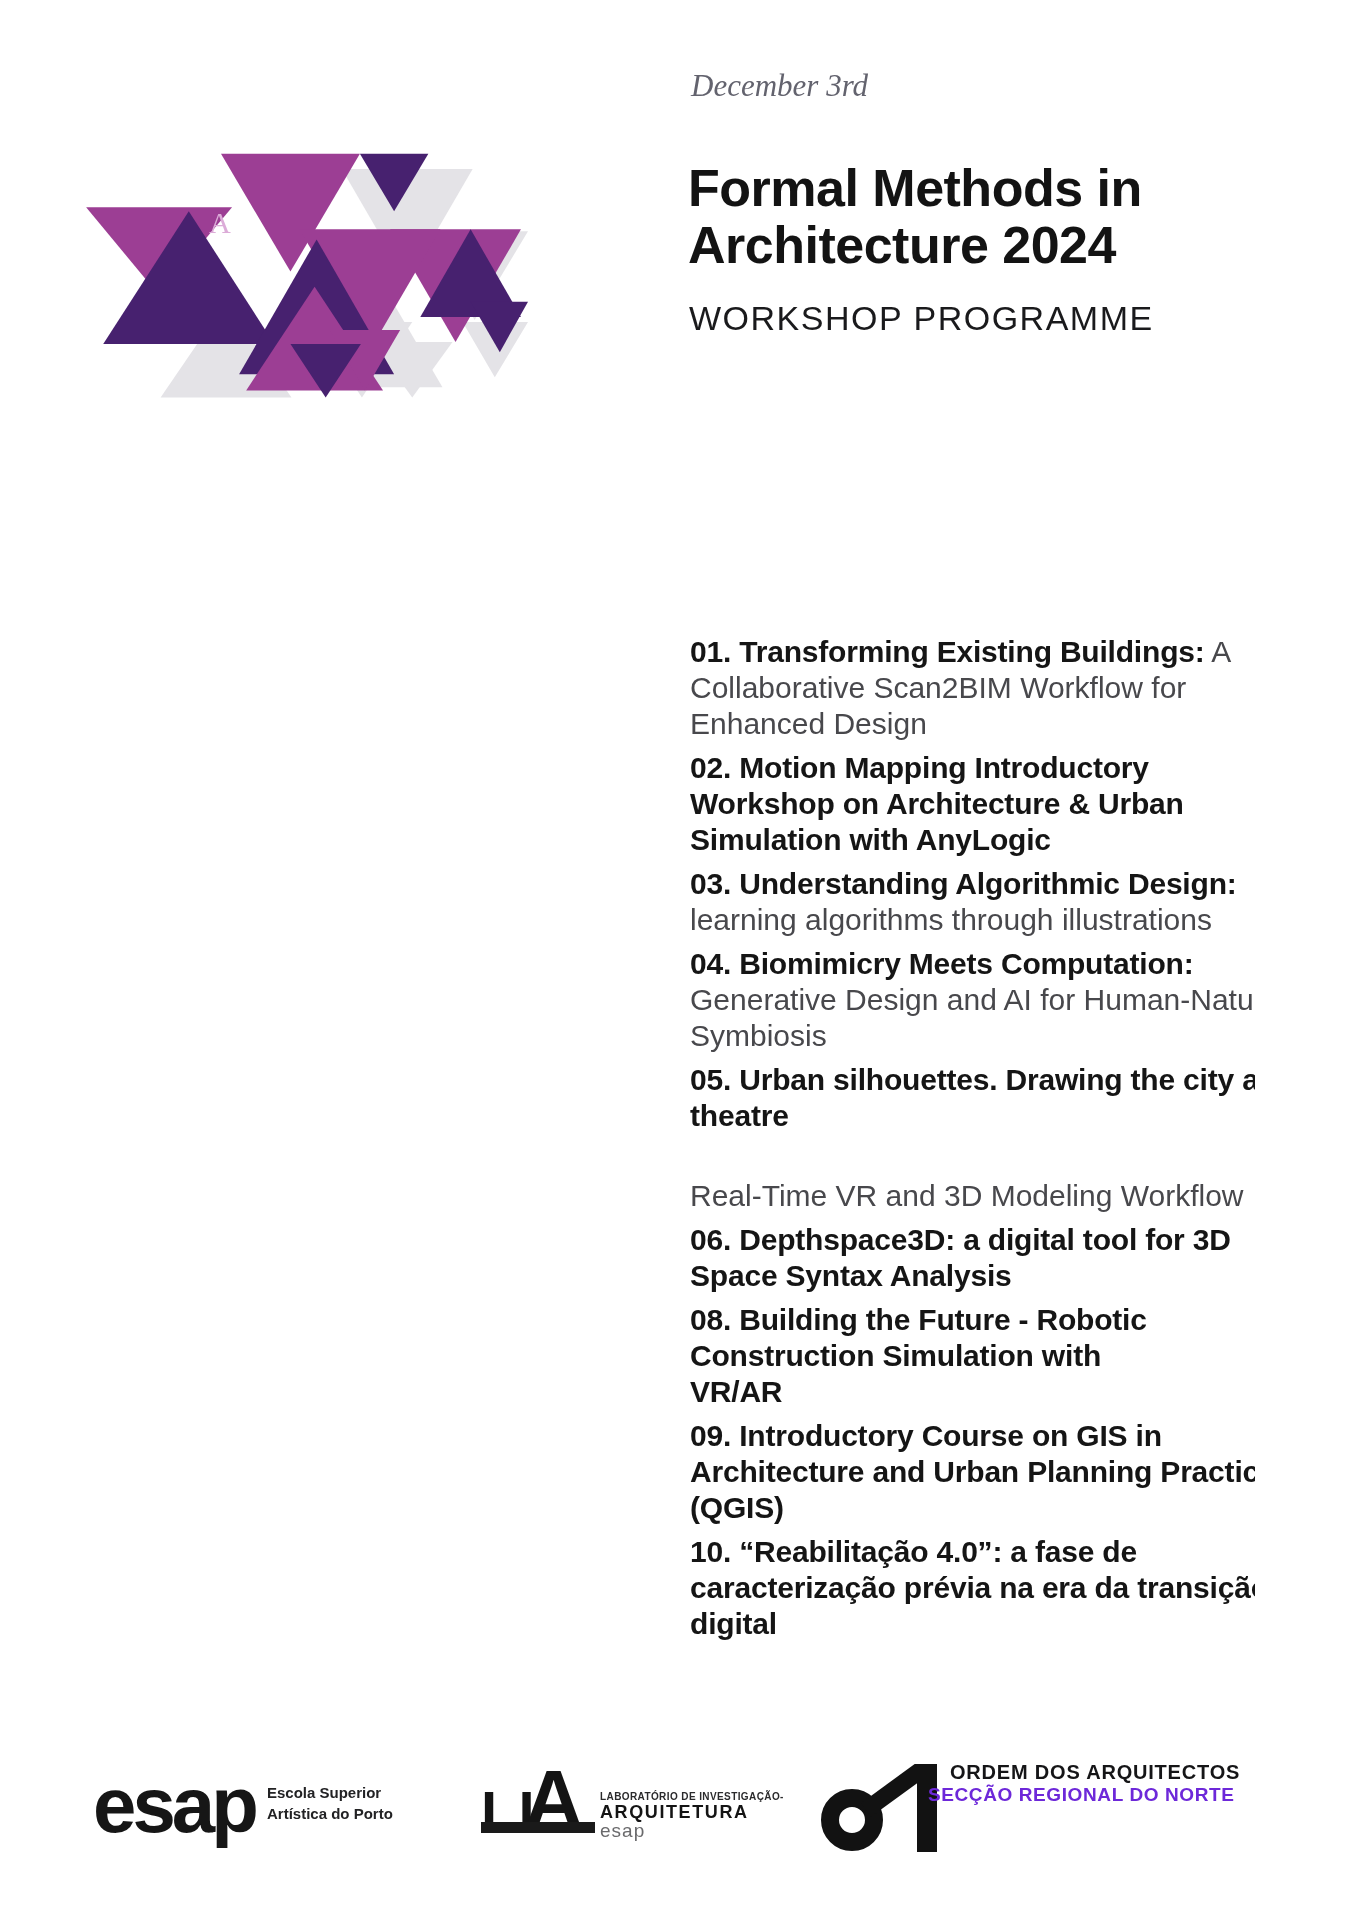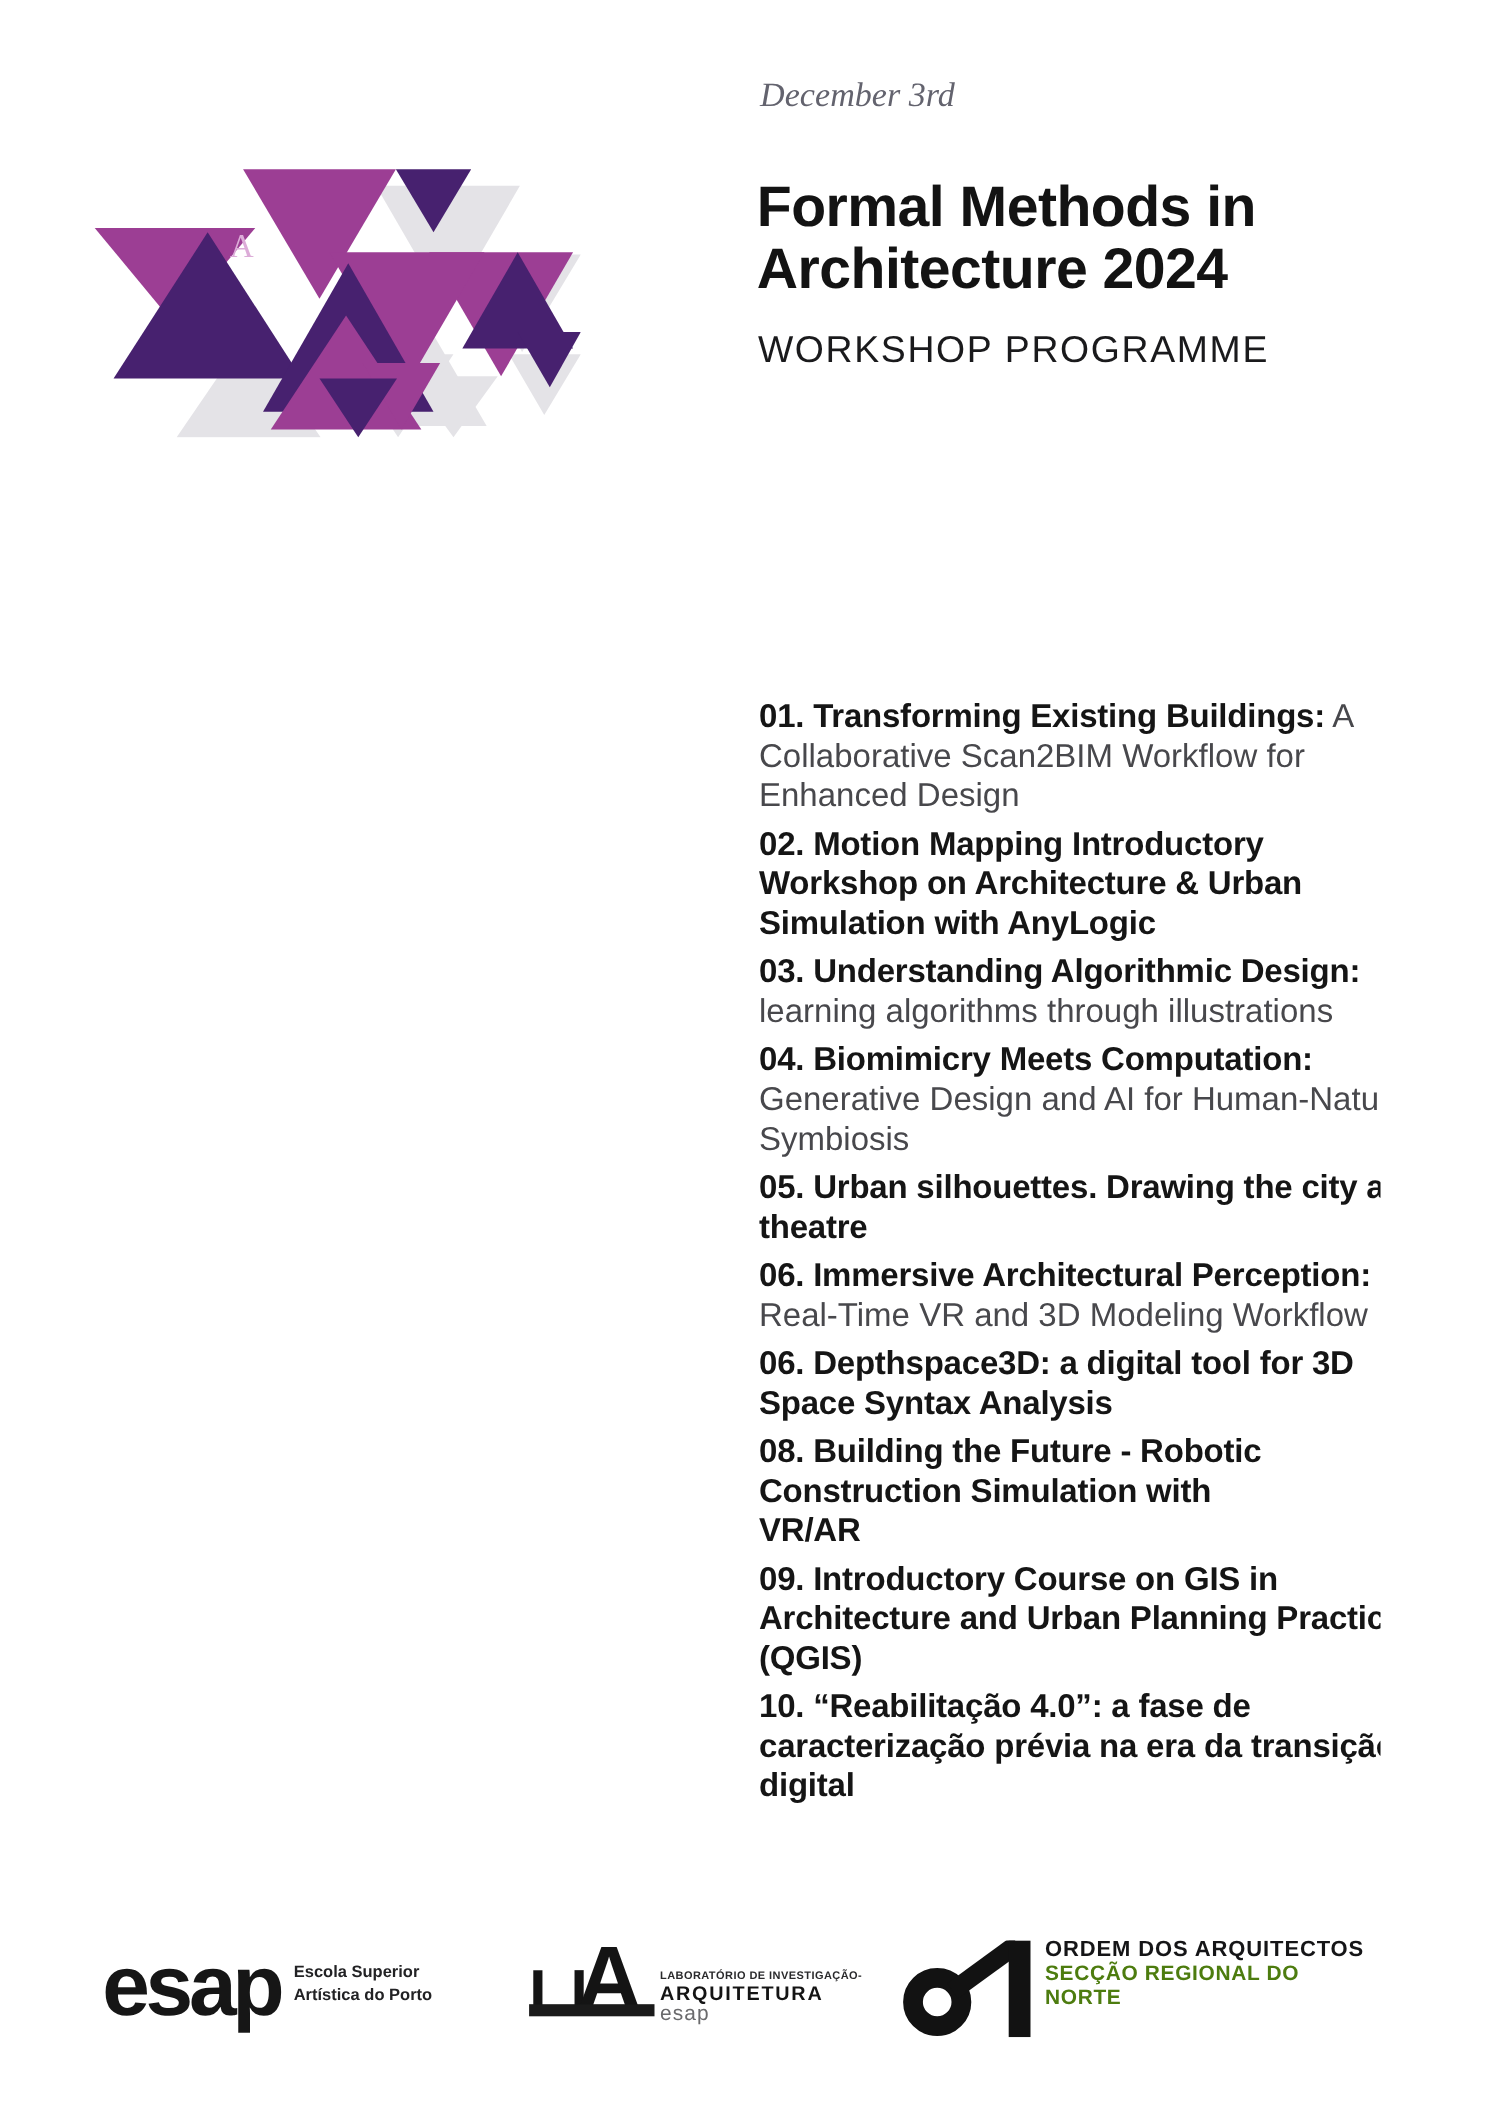--- a/index.html
+++ b/index.html
@@ -66,22 +66,22 @@
   .lia-esap{
     position:absolute;left:600px;top:1820px;
     font-size:19px;font-weight:400;letter-spacing:1px;color:#6a6a6c;
   }
   .oa-mark{position:absolute;left:820px;top:1764px;}
   .oa-text1{
     position:absolute;left:950px;top:1761px;
     font-size:20px;font-weight:bold;letter-spacing:0.8px;color:#151517;
   }
   .oa-text2{
-    position:absolute;left:950px;top:1784px;
-    font-size:19px;font-weight:bold;letter-spacing:0.6px;color:#4d7c0f;
+    position:absolute;left:928px;top:1784px;
+    font-size:19px;font-weight:bold;letter-spacing:0.6px;color:#6d28d9;
   }
 </style>
 </head>
 <body>
 
 <div class="canvas">
 
   <div class="date">December 3rd</div>
 
   <svg class="fma-logo" width="458" height="288" viewBox="0 0 455 285" aria-hidden="true">
@@ -125,21 +125,21 @@
     <p class="ws"><b>02. Motion Mapping Introductory
 Workshop on Architecture &amp; Urban
 Simulation with AnyLogic</b><span></span></p>
     <p class="ws"><b>03. Understanding Algorithmic Design:</b><span>
 learning algorithms through illustrations</span></p>
     <p class="ws"><b>04. Biomimicry Meets Computation:</b><span>
 Generative Design and AI for Human-Nature
 Symbiosis</span></p>
     <p class="ws"><b>05. Urban silhouettes. Drawing the city as
 theatre</b><span></span></p>
-    <p class="ws"><b>06. Immersive Architectural Perception:</b><span>
+    <p class="ws"><span>
 Real-Time VR and 3D Modeling Workflow</span></p>
     <p class="ws"><b>06. Depthspace3D: a digital tool for 3D
 Space Syntax Analysis</b><span></span></p>
     <p class="ws"><b>08. Building the Future - Robotic
 Construction Simulation with
 VR/AR</b><span></span></p>
     <p class="ws"><b>09. Introductory Course on GIS in
 Architecture and Urban Planning Practice
 (QGIS)</b><span></span></p>
     <p class="ws"><b>10. “Reabilitação 4.0”: a fase de

